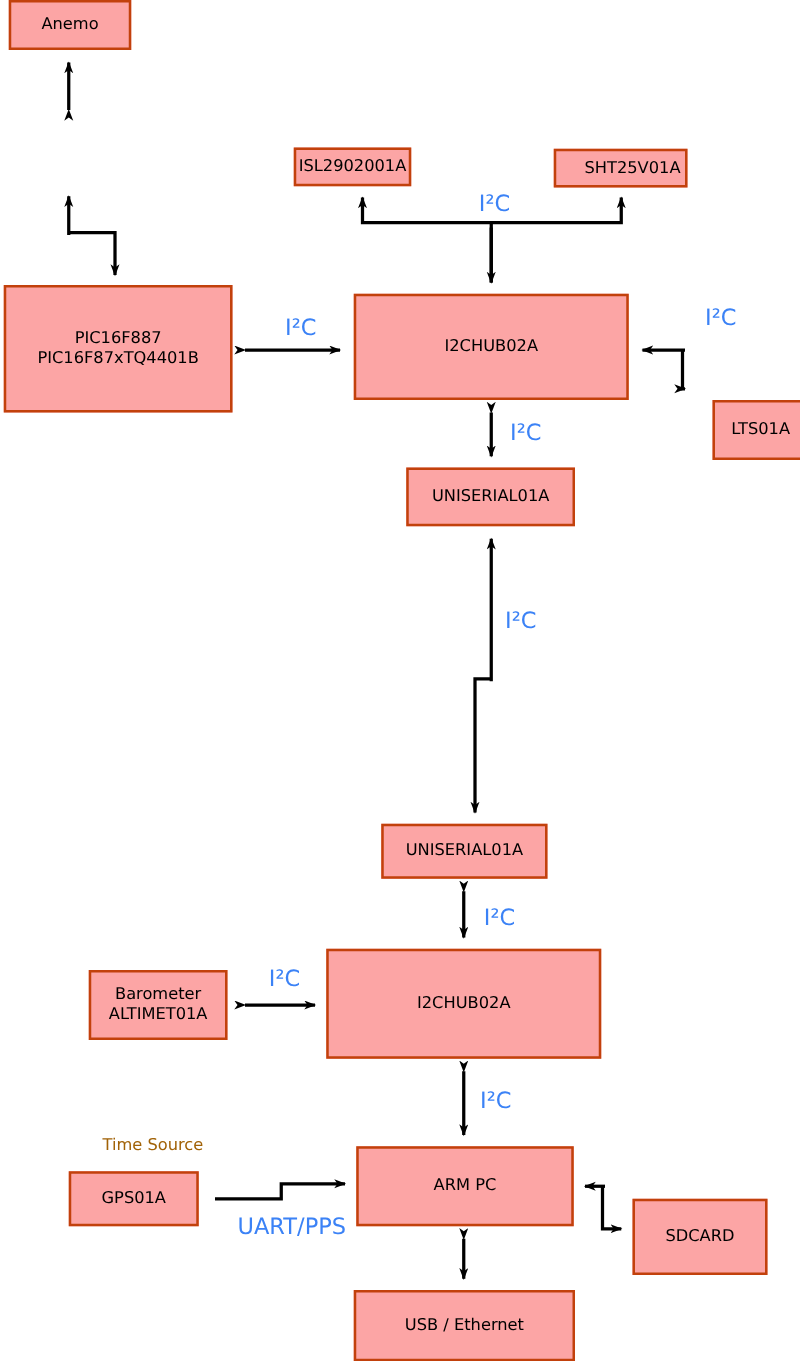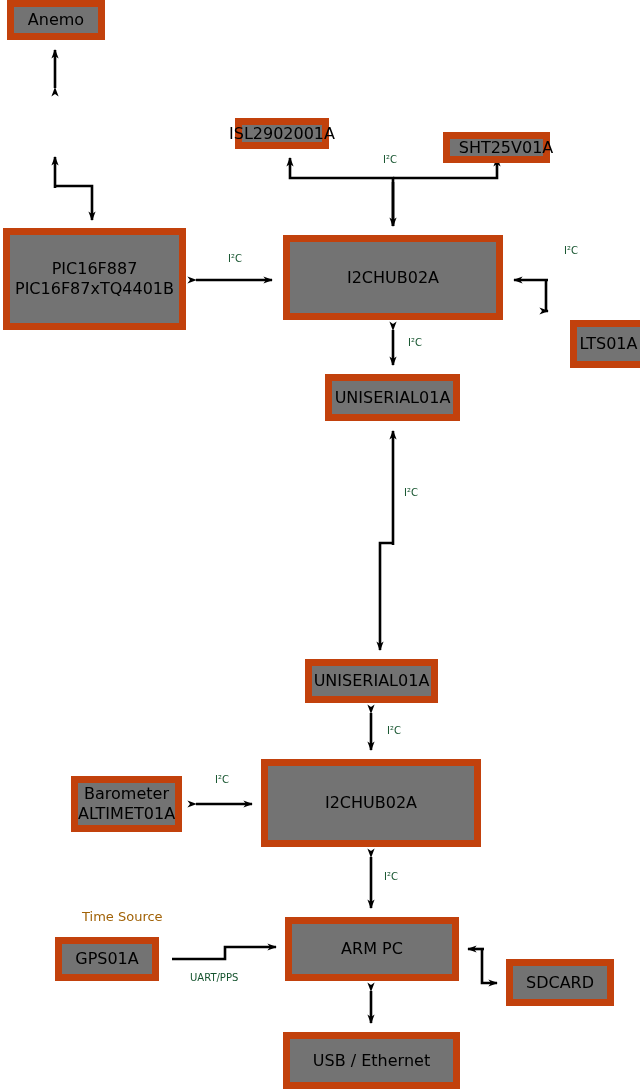--- a/index.html
+++ b/index.html
@@ -19,39 +19,39 @@
     position: absolute;
     left: 0;
     top: 0;
     width: 640px;
     height: 1089px;
     pointer-events: none;
   }
   .node {
     position: absolute;
     box-sizing: border-box;
-    border: 7px solid #c2410c;
-    background: #737373;
+    border: 2px solid #c2410c;
+    background: #fca5a5;
     display: flex;
     align-items: center;
     justify-content: center;
     text-align: center;
     color: #000000;
-    font-size: 16px;
+    font-size: 13px;
     line-height: 1.22;
     z-index: 2;
   }
   .node .txt {
     white-space: pre-line;
     display: block;
   }
   .edge-label {
     position: absolute;
-    color: #14532d;
-    font-size: 10px;
+    color: #3b82f6;
+    font-size: 18px;
     line-height: 1;
     white-space: nowrap;
     z-index: 3;
     background: transparent;
   }
   .free-label {
     position: absolute;
     color: #a16207;
     font-size: 13px;
     line-height: 1;
@@ -116,21 +116,21 @@
 
   <div class="node" style="left:3px; top:228px; width:183px; height:102px;">
     <span class="txt">PIC16F887
 PIC16F87xTQ4401B</span>
   </div>
 
   <div class="node" style="left:235px; top:118px; width:94px; height:31px;">
     <span class="txt">ISL2902001A</span>
   </div>
 
-  <div class="node" style="left:443px; top:132px; width:107px; height:31px;padding-left:19px;">
+  <div class="node" style="left:443px; top:119px; width:107px; height:31px;padding-left:19px;">
     <span class="txt">SHT25V01A</span>
   </div>
 
   <div class="node" style="left:283px; top:235px; width:220px; height:85px;">
     <span class="txt">I2CHUB02A</span>
   </div>
 
   <div class="node" style="left:570px; top:295px; width:77px; height:48px;margin-top:25px;">
     <span class="txt">LTS01A</span>
   </div>
@@ -153,21 +153,21 @@
   </div>
 
   <div class="node" style="left:55px; top:937px; width:104px; height:44px;">
     <span class="txt">GPS01A</span>
   </div>
 
   <div class="node" style="left:285px; top:917px; width:174px; height:64px;">
     <span class="txt">ARM PC</span>
   </div>
 
-  <div class="node" style="left:506px; top:959px; width:108px; height:47px;align-items:center;">
+  <div class="node" style="left:506px; top:959px; width:108px; height:61px;align-items:center;">
     <span class="txt">SDCARD</span>
   </div>
 
   <div class="node" style="left:283px; top:1032px; width:177px; height:57px;">
     <span class="txt">USB / Ethernet</span>
   </div>
 
   <div class="edge-label" style="left:383px; top:155px;">I²C</div>
   <div class="edge-label" style="left:228px; top:254px;">I²C</div>
   <div class="edge-label" style="left:564px; top:246px;">I²C</div>

